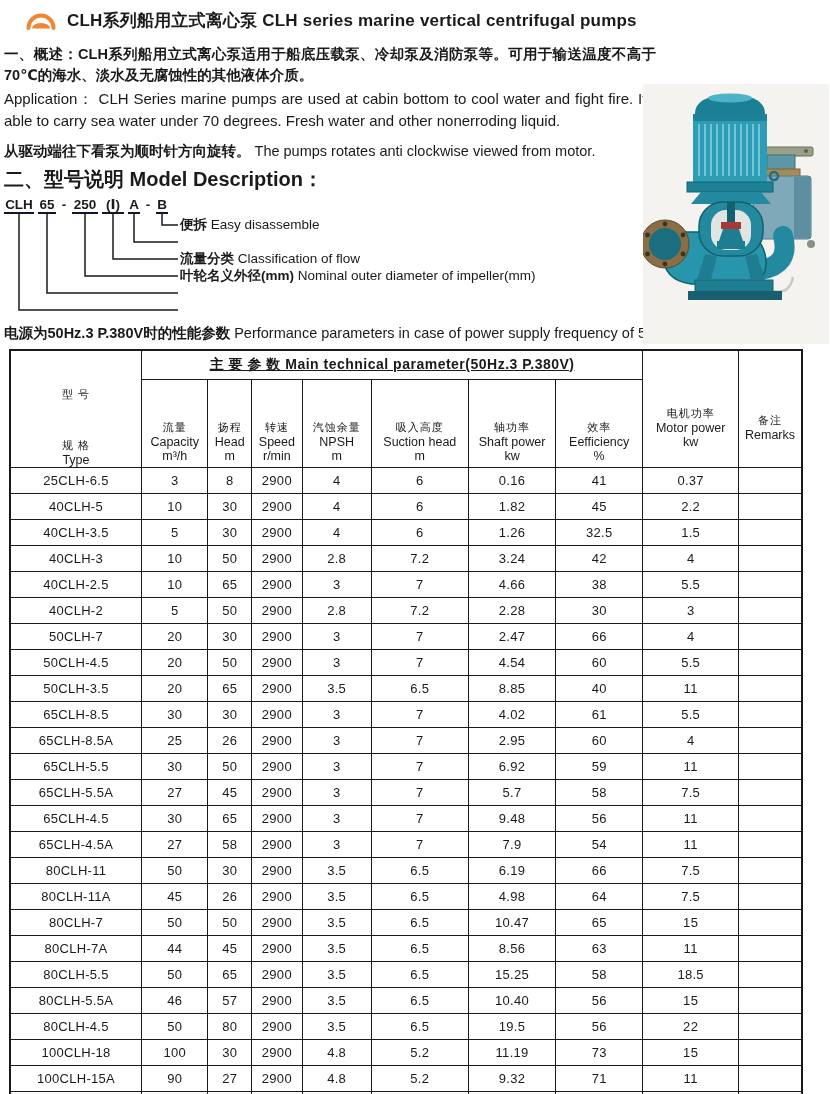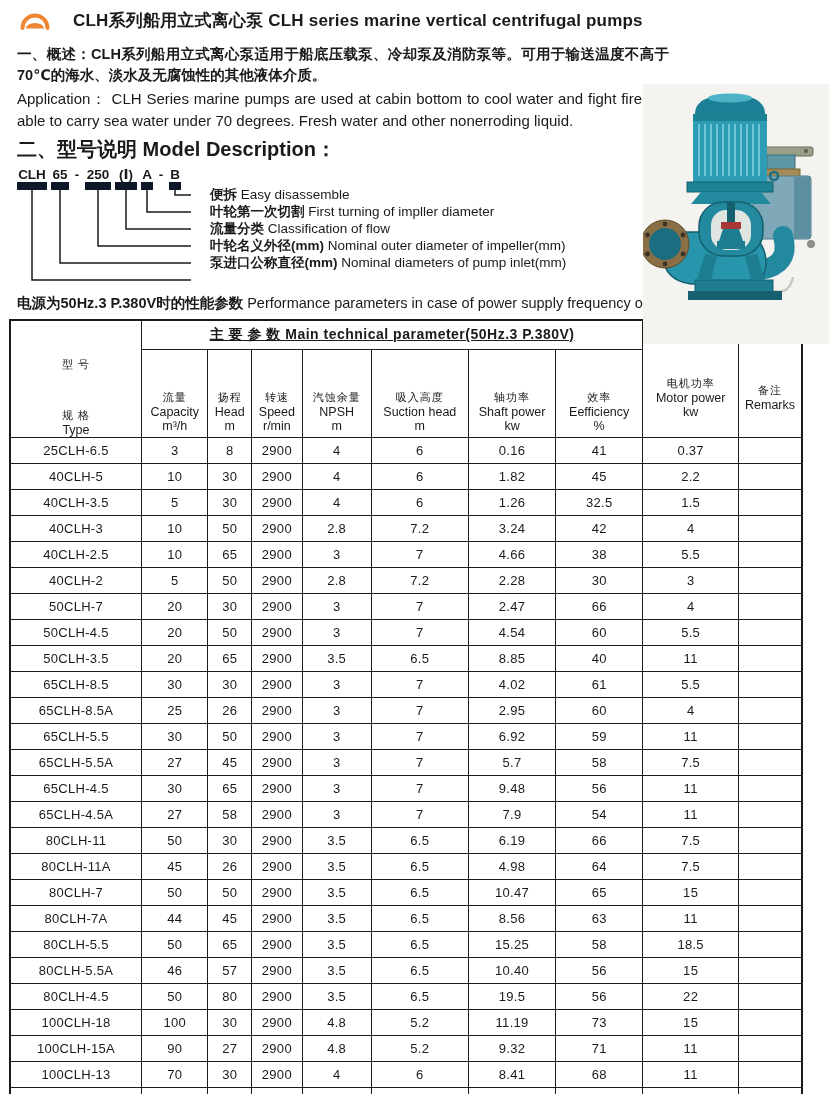--- a/index.html
+++ b/index.html
@@ -2,36 +2,36 @@
 <html><head>
 <meta charset="utf-8">
 <style>
   html,body{margin:0;padding:0;}
   body{
     width:830px;height:1094px;background:#ffffff;color:#1a1a1a;
     font-family:"Liberation Sans","DejaVu Sans",sans-serif;
     position:relative;overflow:hidden;
   }
   .page{position:relative;width:830px;height:1094px;box-sizing:border-box;padding-top:6px;}
-  .title-row{display:flex;align-items:center;gap:23px;padding-left:20px;height:28px;}
+  .title-row{display:flex;align-items:center;gap:11px;padding-left:26px;height:28px;}
   .title{font-size:17px;font-weight:700;letter-spacing:.2px;white-space:nowrap;}
-  .content{position:relative;padding:0 17px;}
+  .content{position:relative;padding:0 4px;}
   .pump-figure{position:absolute;top:40px;right:1px;width:186px;height:272px;}
   .para-zh{width:652px;font-size:14.5px;line-height:21px;font-weight:700;margin-top:10px;text-align:justify;}
   .para-en{width:658px;font-size:15px;line-height:21.5px;margin-top:2px;text-align:justify;}
   .rotation{margin-top:11px;font-size:14.5px;white-space:nowrap;}
   .zh{font-weight:700;}
   .en{font-weight:400;}
   .heading{margin-top:5px;font-size:20px;font-weight:700;}
   .model-diagram{position:relative;height:126px;margin-top:3px;}
   .model-code{position:absolute;top:0;left:0;font-size:13.5px;font-weight:700;white-space:nowrap;}
   .tok{display:inline-block;text-align:center;margin-right:4px;}
-  .tok.u{border-bottom:8px solid #0f172a;}
+  .tok.u{border-bottom:2px solid #0f172a;}
   .connector-svg{position:absolute;left:0;top:0;}
-  .dlabel{position:absolute;left:193px;font-size:13.5px;white-space:nowrap;line-height:15px;}
+  .dlabel{position:absolute;left:176px;font-size:13.5px;white-space:nowrap;line-height:15px;}
   .performance-note{font-size:14.5px;margin-top:2px;white-space:nowrap;}
   table.perf{border-collapse:collapse;table-layout:fixed;width:794px;margin:6px 0 0 9px;border:2px solid #1a1a1a;}
   table.perf th,table.perf td{border:1px solid #1a1a1a;text-align:center;vertical-align:middle;padding:0;overflow:hidden;}
   .main-h{font-size:14px;font-weight:700;height:25px;letter-spacing:.5px;text-decoration:underline;}
   .sub-h{height:48px;}
   .h-zh{font-size:11px;font-weight:400;line-height:15px;letter-spacing:1px;margin-top:36px;}
   .h-en{font-size:12.5px;font-weight:400;line-height:14px;letter-spacing:0;text-align:center;}
   tbody.rows td{height:25px;font-size:13px;font-weight:400;letter-spacing:.3px;}
 </style>
 </head>
@@ -109,40 +109,42 @@
         <path d="M80,145 h16 l4,12 h-24 z" fill="#1f7d92"></path>
         <rect x="74" y="157" width="28" height="8" fill="#1f7d92"></rect>
         <path d="M62,170 l-8,26 h14 l6,-24 z" fill="#1f7d92"></path>
         <path d="M114,170 l8,26 h-14 l-6,-24 z" fill="#1f7d92"></path>
       </svg>
     </div>
 
     <div class="para-zh">一、概述：CLH系列船用立式离心泵适用于船底压载泵、冷却泵及消防泵等。可用于输送温度不高于70℃的海水、淡水及无腐蚀性的其他液体介质。</div>
     <div class="para-en">Application：  CLH Series marine pumps are used at cabin bottom to cool water and fight fire.  It is able to carry sea water under 70 degrees. Fresh water and other nonerroding liquid.</div>
 
+    <div class="rotation">
+      <span class="zh">从驱动端往下看泵为顺时针方向旋转。</span>
+      <span class="en">The pumps rotates anti clockwise viewed from motor.</span>
+    </div>
 
     <div class="heading">二、型号说明  Model Description：</div>
 
     <div class="model-diagram">
       <svg class="connector-svg" width="176" height="124" viewBox="0 0 176 124">
         <g fill="none" stroke="#1a1a1a" stroke-width="1.5">
           <path d="M158,16 V29 H174"></path>
           <path d="M130,16 V46 H174"></path>
           <path d="M109,16 V63 H174"></path>
           <path d="M81,16 V80 H174"></path>
           <path d="M43,16 V97 H174"></path>
           <path d="M15,16 V114 H174"></path>
         </g>
       </svg>
       <div class="model-code"><span class="tok u" style="min-width: 30px;">CLH</span><span class="tok u" style="min-width: 18px;">65</span><span class="tok" style="min-width: 8px;">-</span><span class="tok u" style="min-width: 26px;">250</span><span class="tok u" style="min-width: 22px;">(Ⅰ)</span><span class="tok u" style="min-width: 12px;">A</span><span class="tok" style="min-width: 8px;">-</span><span class="tok u" style="min-width: 12px;">B</span></div>
       <div class="dlabel" style="top:21px"><span class="zh">便拆</span> <span class="en">Easy disassemble</span></div>
-      <div class="dlabel" style="top:38px"><span class="zh">叶轮第一次切割</span> <span class="en">First turning of impller diameter</span></div>
       <div class="dlabel" style="top:55px"><span class="zh">流量分类</span> <span class="en">Classification of flow</span></div>
       <div class="dlabel" style="top:72px"><span class="zh">叶轮名义外径(mm)</span> <span class="en">Nominal outer diameter of impeller(mm)</span></div>
-      <div class="dlabel" style="top:89px"><span class="zh">泵进口公称直径(mm)</span> <span class="en">Nominal diameters of pump inlet(mm)</span></div>
     </div>
 
     <div class="performance-note">
       <span class="zh">电源为50Hz.3 P.380V时的性能参数</span>
       <span class="en">Performance parameters in case of power supply frequency of 50Hz 3 P 380V</span>
     </div>
 
   </div>
 
   <table class="perf">

